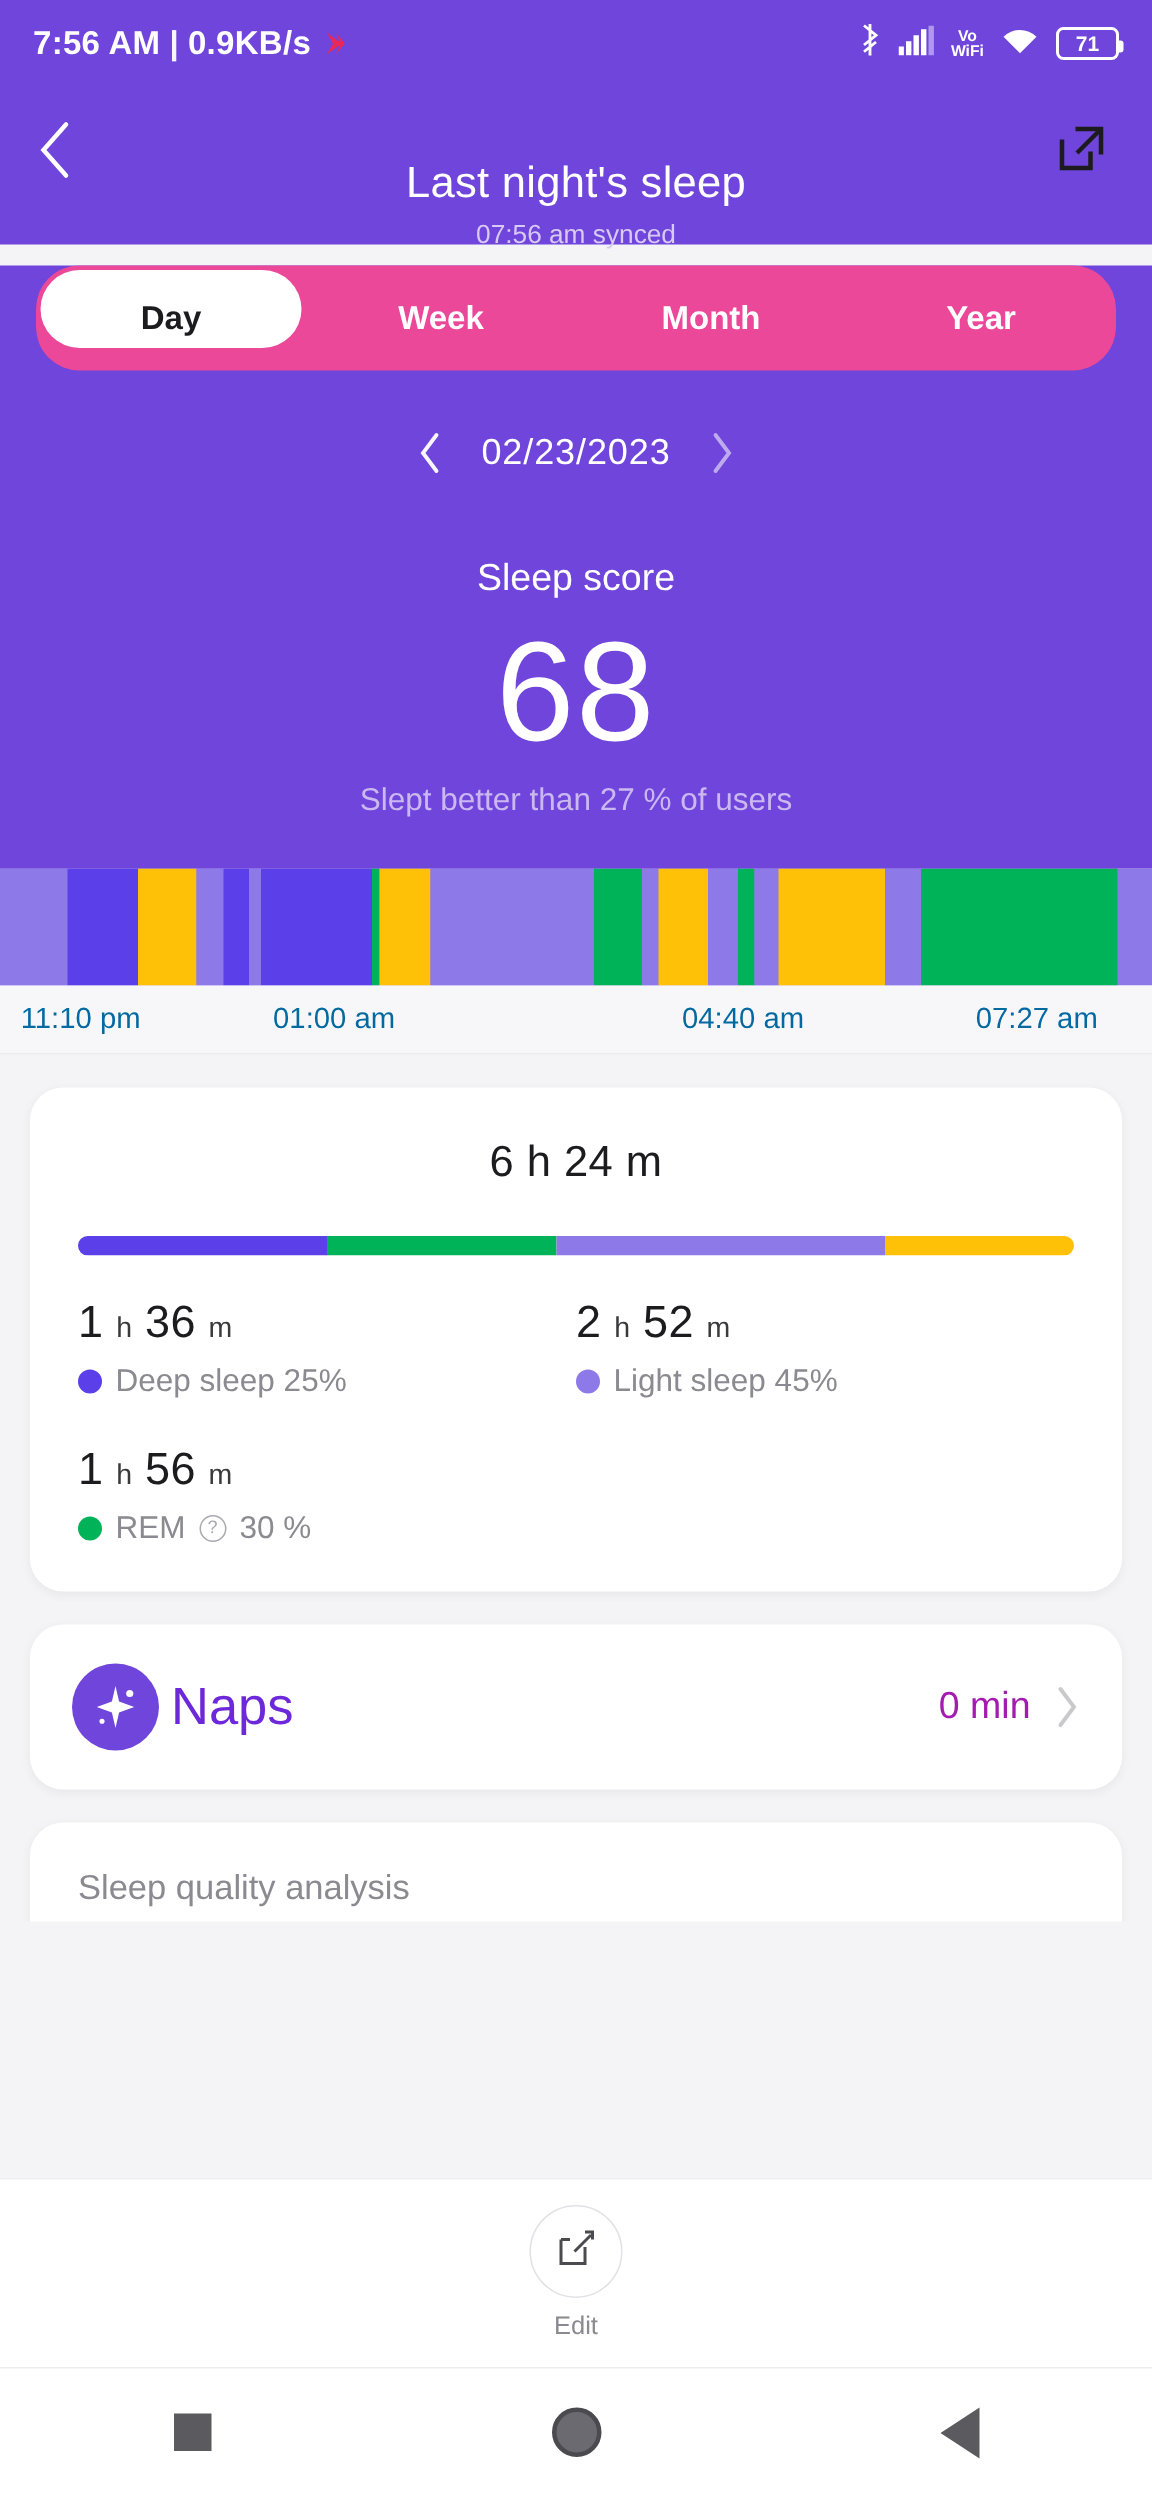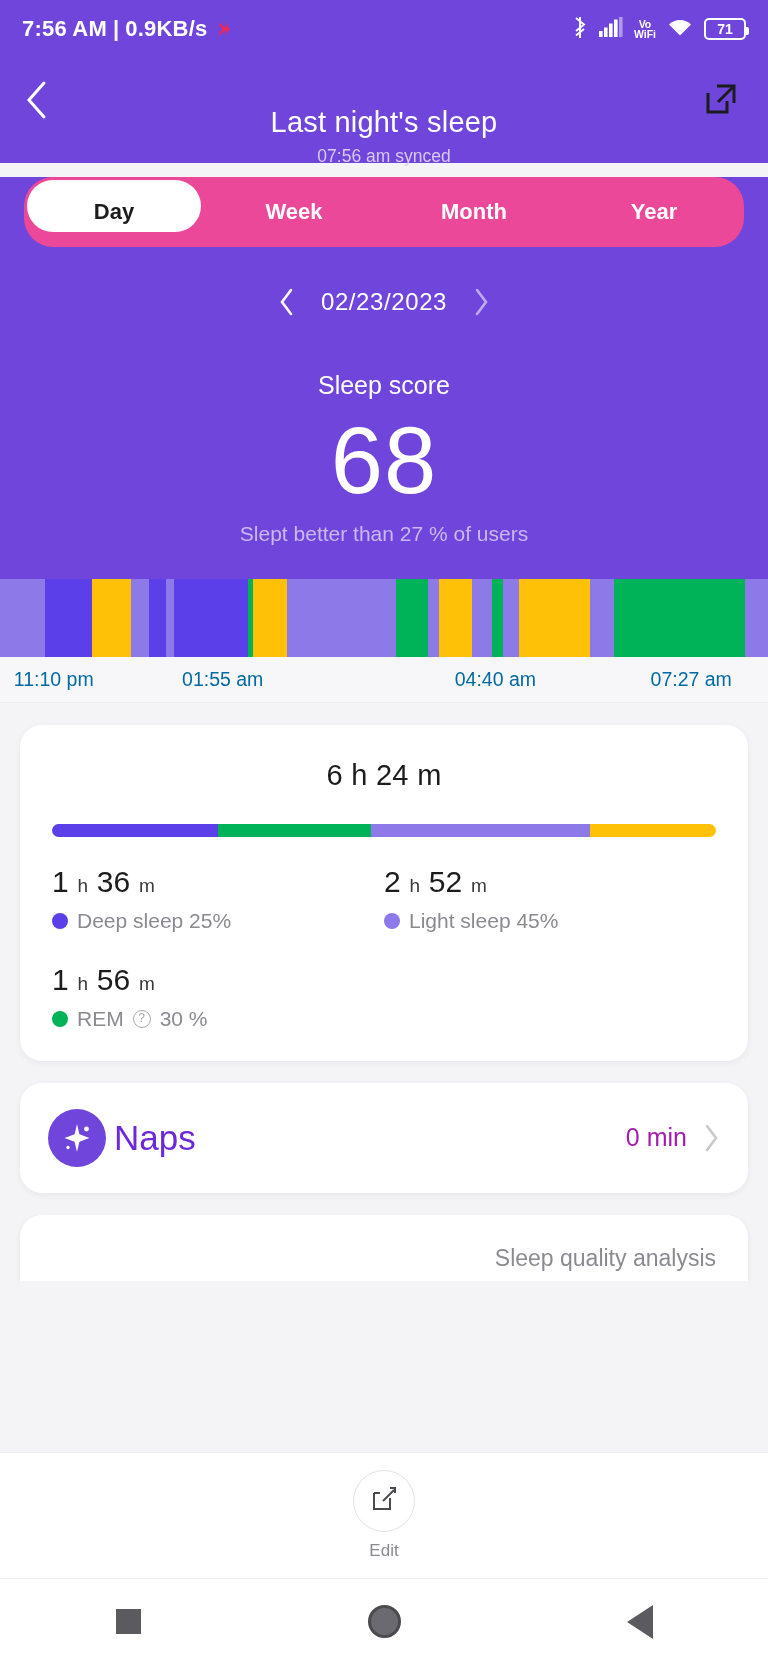--- a/index.html
+++ b/index.html
@@ -137,21 +137,21 @@
   .naps-card { margin-top:22px; padding:26px 28px; display:flex; align-items:center; cursor:pointer; }
   .naps-icon {
     width:58px; height:58px; border-radius:50%;
     background:#6f45db; display:flex; align-items:center; justify-content:center; flex:none;
   }
   .naps-label { font-size:35px; color:#6d28d9; margin-left:8px; }
   .naps-val { margin-left:auto; font-size:25px; color:#a21caf; }
   .naps-chev { margin-left:16px; display:flex; opacity:.45; }
 
   
-  .analysis-card { margin-top:22px; padding:30px 32px 34px 32px;text-align:right; }
+  .analysis-card { margin-top:22px; padding:30px 32px 34px 32px; }
   .analysis-title { font-size:23px; color:#8a8a90; }
 
   
   .bottom-action {
     position:absolute; left:0; right:0; bottom:86px;
     height:126px; background:#fff;
     border-top:1px solid #eeeef0;
     display:flex; flex-direction:column; align-items:center; justify-content:center;
   }
   .edit-circle {
@@ -287,21 +287,21 @@
     <div class="hypno-seg" style="width: 4.3%; background: rgb(255, 193, 7);"></div>
     <div class="hypno-seg" style="width: 2.6%; background: rgb(142, 121, 232);"></div>
     <div class="hypno-seg" style="width: 1.4%; background: rgb(0, 179, 89);"></div>
     <div class="hypno-seg" style="width: 2.1%; background: rgb(142, 121, 232);"></div>
     <div class="hypno-seg" style="width: 9.3%; background: rgb(255, 193, 7);"></div>
     <div class="hypno-seg" style="width: 3.1%; background: rgb(142, 121, 232);"></div>
     <div class="hypno-seg" style="width: 17%; background: rgb(0, 179, 89);"></div>
   </div>
 <div class="timeaxis">
     <span style="left: 7%;">11:10 pm</span>
-    <span style="left: 29%;">01:55 am</span>
+    <span style="left: 29%;">01:00 am</span>
     <span style="left: 64.5%;">04:40 am</span>
     <span style="left: 90%;">07:27 am</span>
   </div>
 
 <div class="body-scroll">
 
   <div class="card stages-card">
     <div class="total-dur">6 h 24 m</div>
     <div class="seg-bar">
         <div style="width: 25%; background: rgb(91, 63, 232);"></div>

